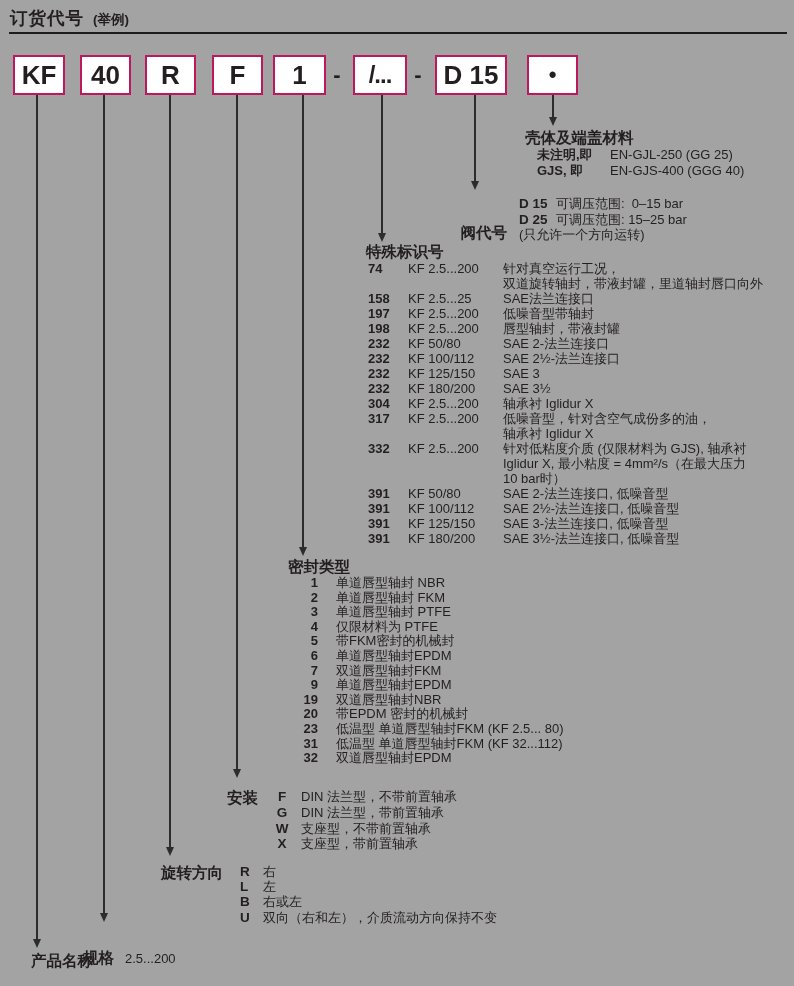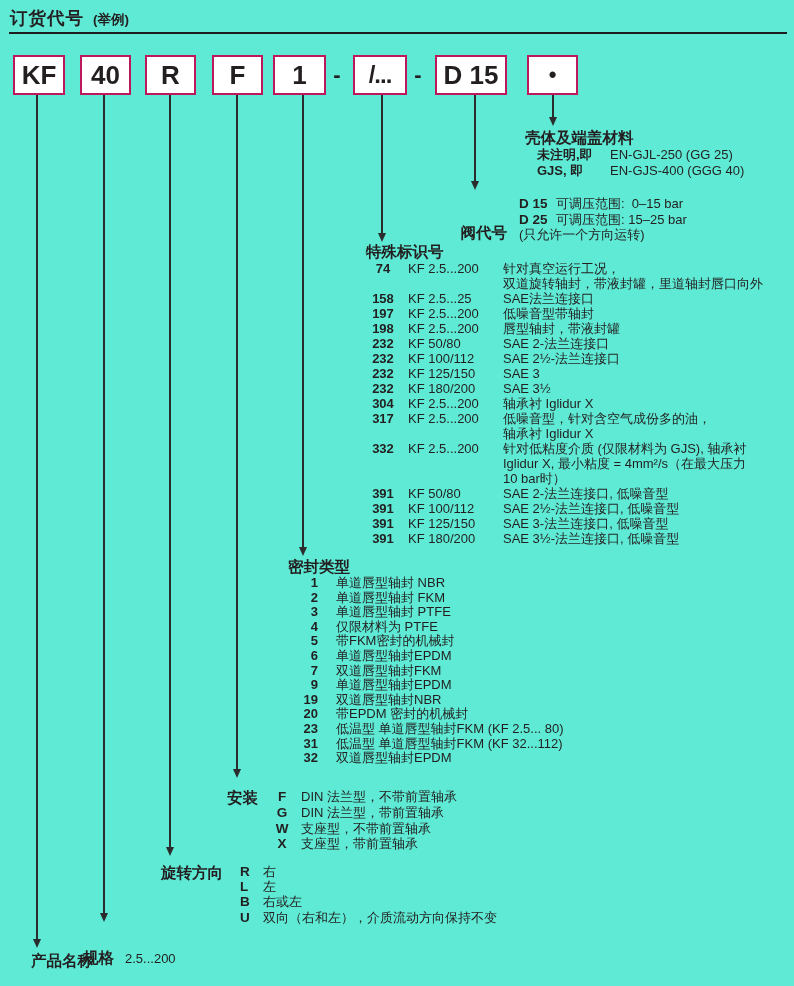--- a/index.html
+++ b/index.html
@@ -1,18 +1,18 @@
 <!DOCTYPE html>
 <html><head>
 <meta charset="utf-8">
 <style>
   * { margin:0; padding:0; box-sizing:border-box; }
   html,body { background:#ffffff; }
   .page {
-    position:relative; width:794px; height:986px; background:#5eead4;
+    position:relative; width:794px; height:986px; background:#a3a3a3;
     font-family:"Liberation Sans", sans-serif; color:#231f20; overflow:hidden;
   }
   
   .hdr { position:absolute; left:10px; top:6px; display:flex; align-items:baseline; gap:9px; }
   .hdr-main { font-size:17.5px; font-weight:bold; letter-spacing:1px; }
   .hdr-note { font-size:13.5px; font-weight:bold; }
   .rule { position:absolute; left:9px; top:32px; width:778px; height:2px; background:#1d1d1f; }
   
   .cbox {
     position:absolute; top:55px; height:40px; border:2px solid #be185d; background:#fff;
@@ -40,21 +40,21 @@
   .pre { white-space:pre-wrap; }
   
   .mat-row { line-height:15.5px; }
   .mat-key { font-weight:bold; width:73px; flex:none; }
   
   .v-row { line-height:15.5px; }
   .v-code { font-weight:bold; width:37px; flex:none; font-size:13.5px; }
   .v-note { line-height:15.5px; }
   
   .sp-row { line-height:15px; }
-  .sp-num { width:30px; text-align:center; font-weight:bold; flex:none; }
+  .sp-num { width:30px; text-align:left; font-weight:bold; flex:none; }
   .sp-range { width:95px; margin-left:10px; flex:none; }
   .sp-desc { width:295px; }
   
   .se-row { line-height:14.6px; }
   .se-num { width:29px; text-align:right; font-weight:bold; flex:none; }
   .se-desc { margin-left:18px; }
   
   .mo-row { line-height:15.8px; }
   .mo-code { width:24px; text-align:center; font-weight:bold; flex:none; font-size:13.5px; }
   .mo-desc { margin-left:7px; }

